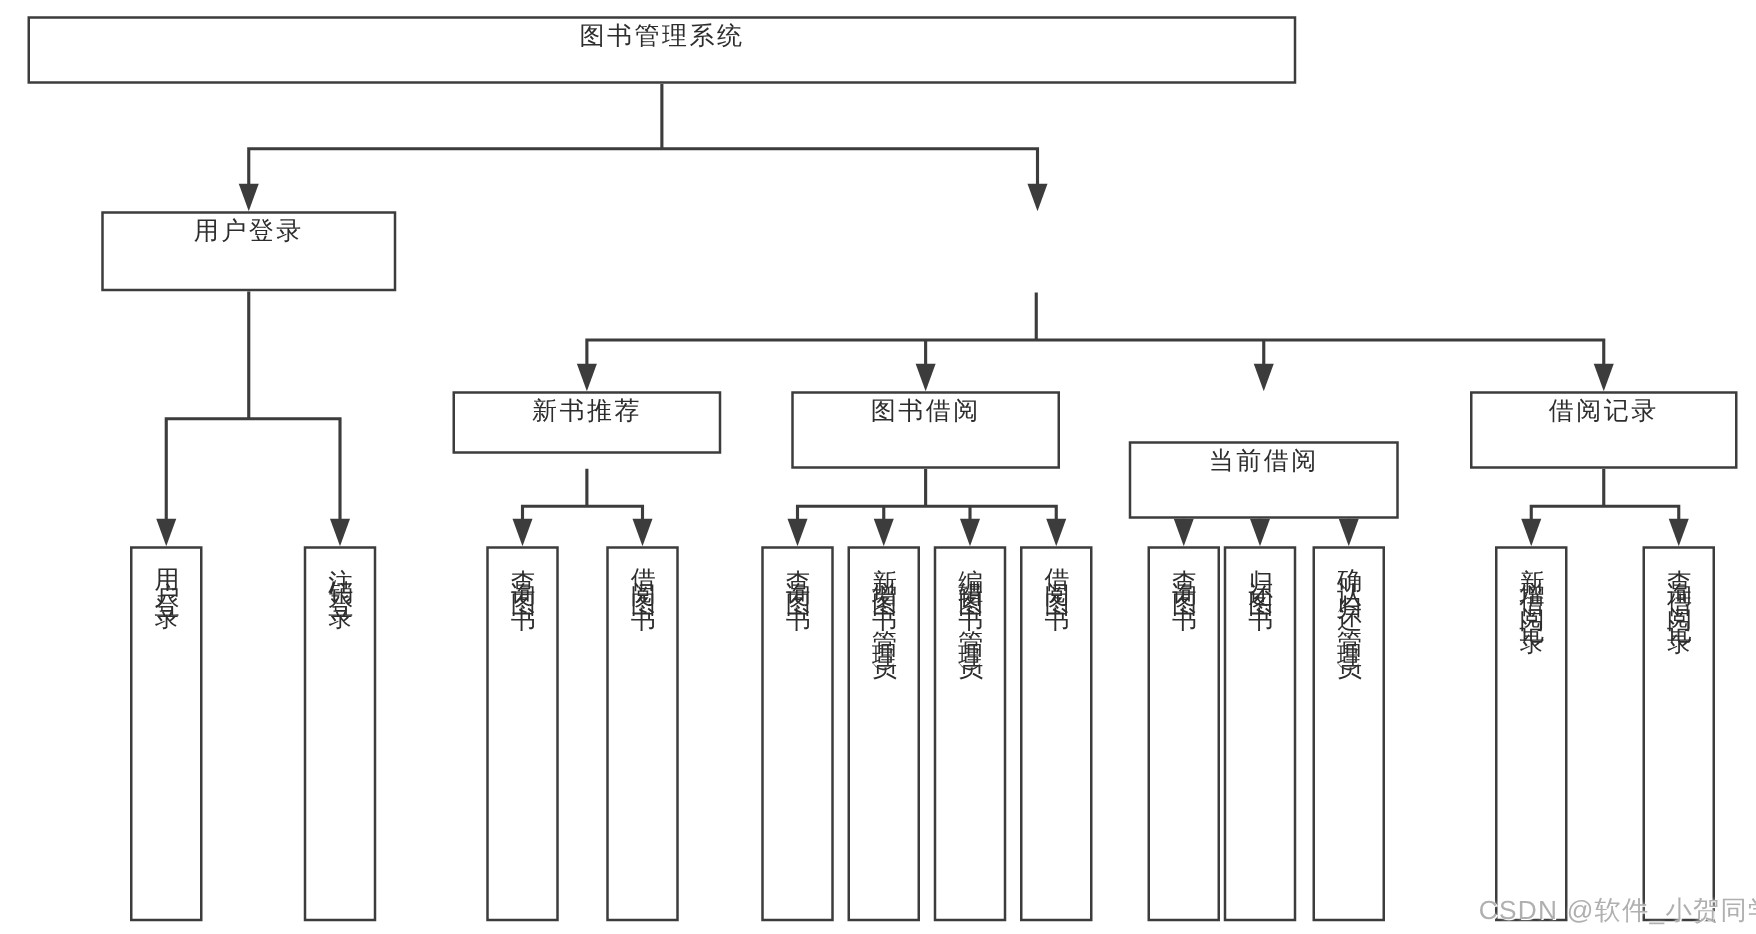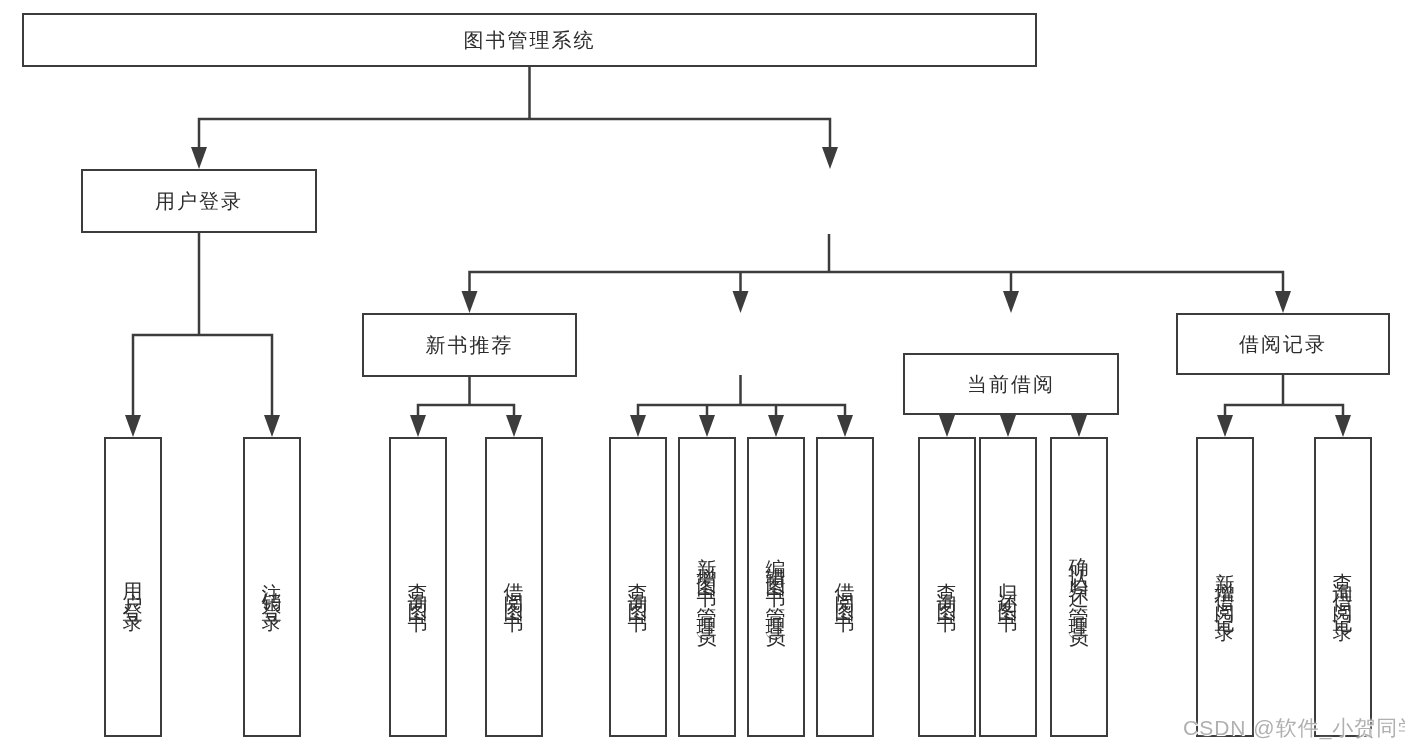--- a/index.html
+++ b/index.html
@@ -21,21 +21,20 @@
     left: 0;
     top: 0;
     z-index: 1;
   }
   .node {
     position: absolute;
     box-sizing: border-box;
     border: 2.5px solid #3c3c3c;
     background: #ffffff;
     display: flex;
-    align-items: center;
     justify-content: center;
     color: #2d2d2d;
     z-index: 2;
   }
   .node .lbl {
     font-size: 20px;
     letter-spacing: 2px;
     white-space: nowrap;
   }
   .node.vert .lbl {
@@ -43,21 +42,21 @@
     text-orientation: mixed;
     letter-spacing: 10px;
     font-size: 20px;
     white-space: normal;
     line-height: 1;
   }
   
   .n-root   { left: 22px;   top: 13px;  width: 1015px; height: 54px; }
   .n-login  { left: 81px;   top: 169px; width: 236px;  height: 64px; }
   .n-mgmt   { left: 712px;  top: 170px; width: 236px;  height: 64px; }
-  .n-rec    { left: 362px;  top: 313px; width: 215px;  height: 64px; }
+  .n-rec    { left: 362px;  top: 313px; width: 215px;  height: 50px; }
   .n-borrow { left: 633px;  top: 313px; width: 215px;  height: 62px; }
   .n-cur    { left: 903px;  top: 313px; width: 216px;  height: 62px; margin-top: 40px; }
   .n-hist   { left: 1176px; top: 313px; width: 214px;  height: 62px; }
   .leaf     { top: 437px; width: 58px; height: 300px; }
   .l-1  { left: 104px; }
   .l-2  { left: 243px; }
   .l-3  { left: 389px; }
   .l-4  { left: 485px; }
   .l-5  { left: 609px; }
   .l-6  { left: 678px; }
@@ -129,20 +128,23 @@
     <span class="lbl">图书管理系统</span>
   </div>
 
   <div class="node n-login">
     <span class="lbl">用户登录</span>
   </div>
 
   <div class="node n-rec">
     <span class="lbl">新书推荐</span>
   </div>
+  <div class="node n-borrow">
+    <span class="lbl">图书借阅</span>
+  </div>
   <div class="node n-cur">
     <span class="lbl">当前借阅</span>
   </div>
   <div class="node n-hist">
     <span class="lbl">借阅记录</span>
   </div>
 
   <div class="node vert leaf l-1">
     <span class="lbl">用户登录</span>
   </div>

